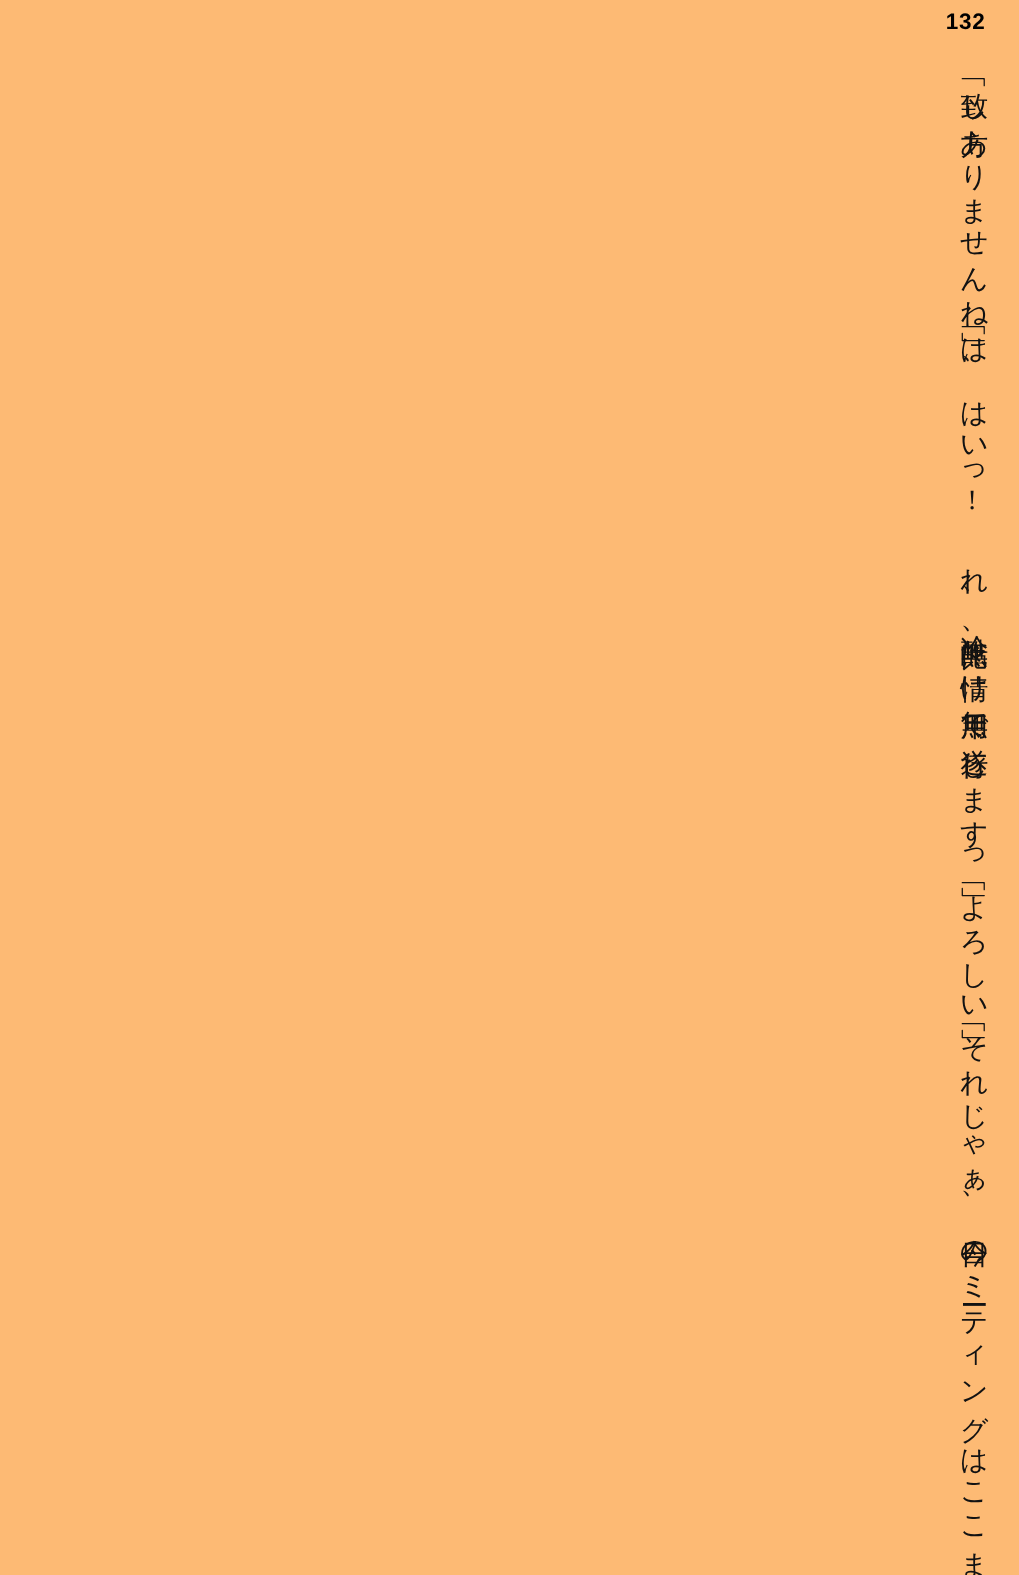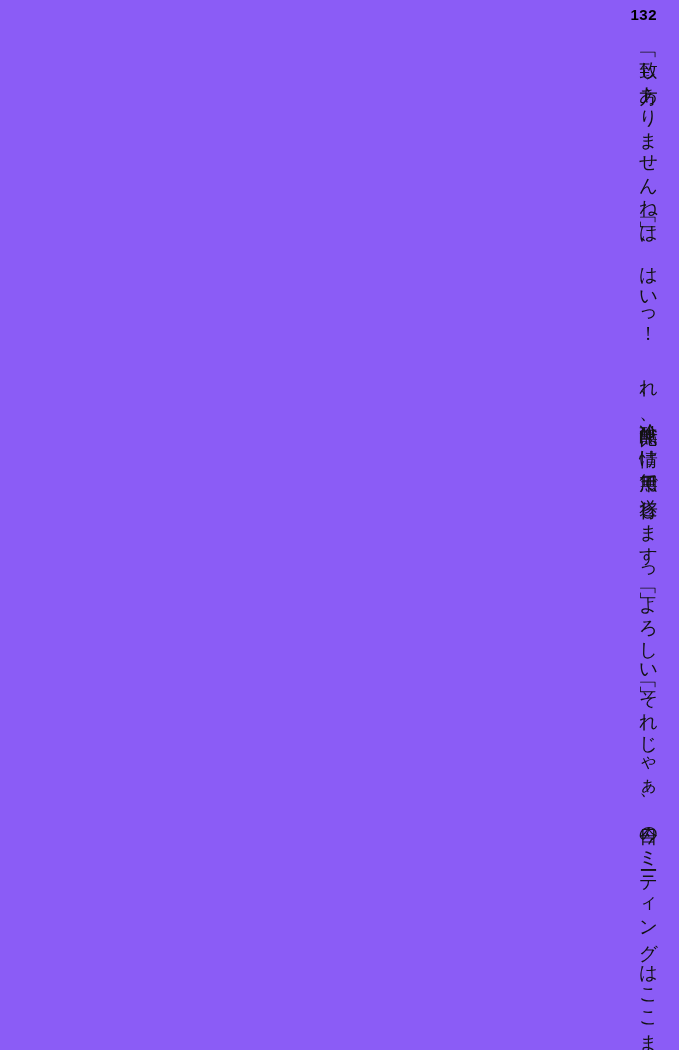--- a/index.html
+++ b/index.html
@@ -8,21 +8,21 @@
     background: #ffffff;
   }
   body {
     font-family: "Liberation Serif", "DejaVu Serif", serif;
     color: #111111;
   }
   .page {
     position: relative;
     width: 679px;
     height: 1050px;
-    background: #8b5cf6;
+    background: #fdba74;
     box-sizing: border-box;
     overflow: hidden;
   }
   .page-number {
     position: absolute;
     top: 6px;
     right: 22px;
     font-family: "Liberation Sans", "DejaVu Sans", sans-serif;
     font-size: 15px;
     font-weight: bold;

